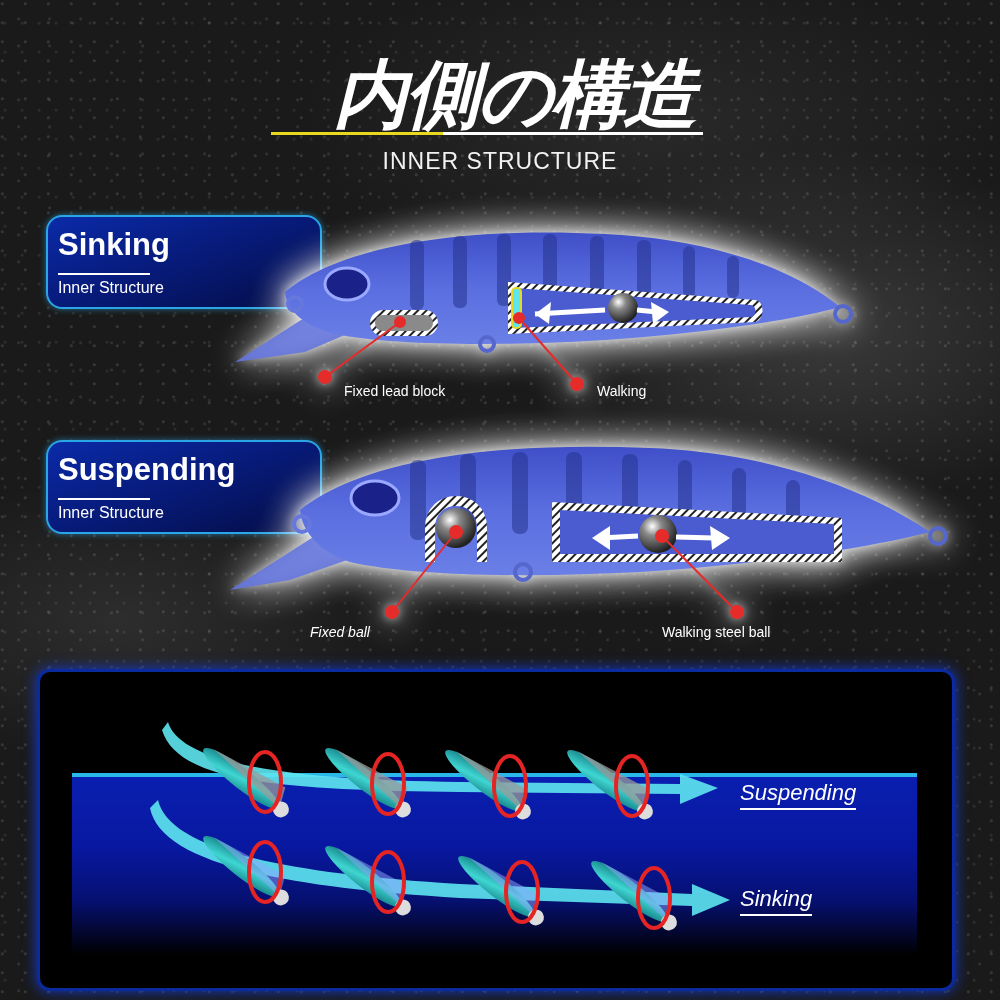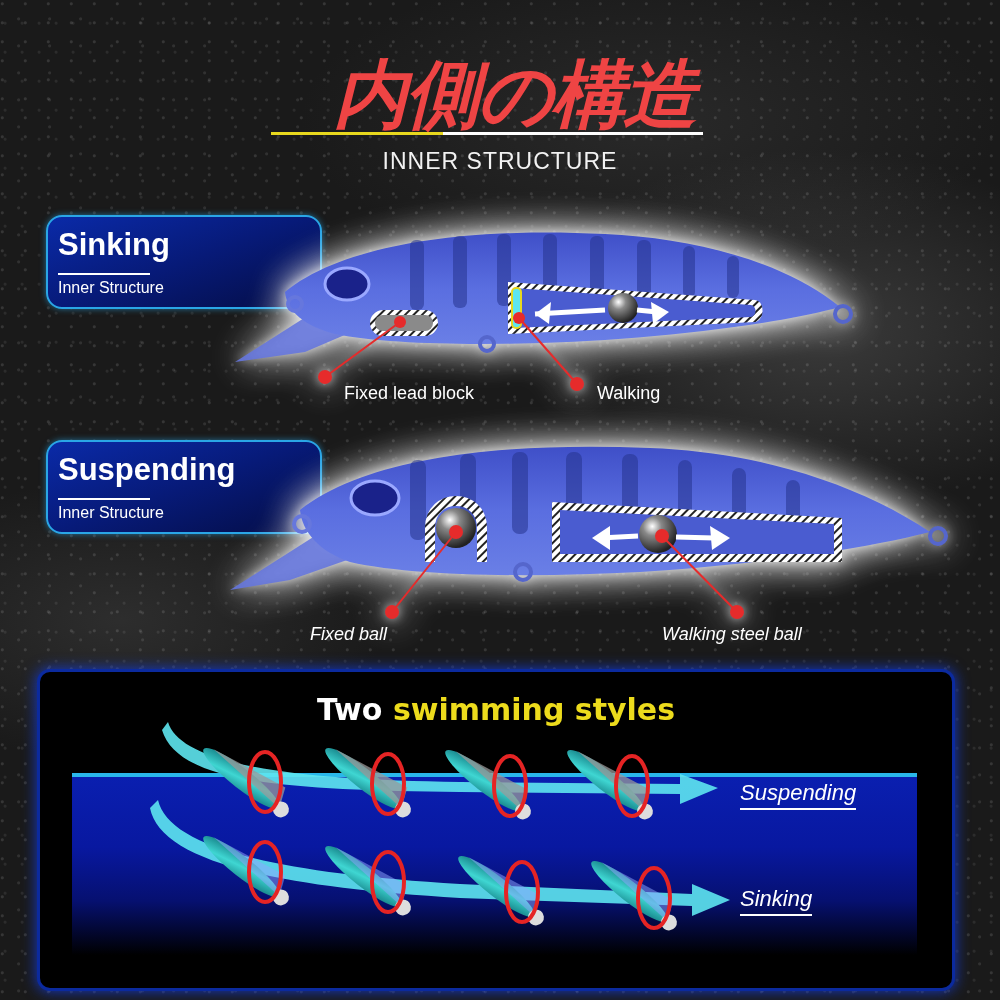--- a/index.html
+++ b/index.html
@@ -22,21 +22,21 @@
       radial-gradient(circle at 30% 80%, rgba(255,255,255,0.08) 0 1px, transparent 2px);
     background-size: 23px 19px, 31px 27px, 17px 29px;
     pointer-events: none;
   }
 
   
   .title-jp {
     position: absolute; left: 0; width: 1000px; top: 46px;
     text-align: center; font-size: 74px; font-weight: 900; font-style: italic;
     font-family: "DejaVu Sans", sans-serif; letter-spacing: -2px;
-    color: #ef4444;
+    color: #ffffff;
     padding-left: 29px;
   }
   .title-rule { position: absolute; top: 132px; left: 271px; width: 432px; height: 3px; background: #fff; }
   .title-rule .accent { position: absolute; left: 0; top: 0; width: 172px; height: 3px; background: #e8d81e; }
   .title-en {
     position: absolute; top: 148px; left: 0; width: 1000px; text-align: center;
     font-size: 23px; letter-spacing: 1px; color: #f2f2f2;
   }
 
   
@@ -47,21 +47,21 @@
     box-shadow: 0 0 6px rgba(42,166,230,0.6);
   }
   .card .card-title { position: absolute; left: 10px; top: 10px; font-size: 31px; font-weight: 700; color: #fff; }
   .card .card-rule { position: absolute; left: 10px; top: 56px; width: 92px; height: 2px; background: #fff; }
   .card .card-sub { position: absolute; left: 10px; top: 62px; font-size: 16px; color: #fff; }
 
   
   .lure { position: absolute; }
   .glow { filter: drop-shadow(0 0 18px rgba(255,255,255,0.75)) drop-shadow(0 0 6px rgba(255,255,255,0.8)); }
 
-  .callout-label { position: absolute; font-size: 18px; color: #fff; }
+  .callout-label { position: absolute; font-size: 14px; color: #fff; }
 
   
   .panel {
     position: absolute; left: 40px; top: 672px; width: 912px; height: 316px;
     border-radius: 10px; overflow: hidden;
     background: #000;
     box-shadow: 0 0 0 3px #0b2a9e, 0 0 14px 4px rgba(20,60,220,0.8);
   }
   .panel .water {
     position: absolute; left: 32px; top: 103px; width: 845px; height: 180px;
@@ -212,29 +212,25 @@
   <path d="M500,98 L480,86 L482,110 Z" fill="#fff"></path>
 
   <line x1="226" y1="92" x2="162" y2="172" stroke="#e62b2b" stroke-width="2"></line>
   <circle cx="226" cy="92" r="7" fill="#e62b2b"></circle>
   <circle cx="162" cy="172" r="7" fill="#e62b2b"></circle>
   <line x1="432" y1="96" x2="507" y2="172" stroke="#e62b2b" stroke-width="2"></line>
   <circle cx="432" cy="96" r="7" fill="#e62b2b"></circle>
   <circle cx="507" cy="172" r="7" fill="#e62b2b"></circle>
 </svg>
 <div class="callout-label" style="left:310px; top:624px;font-style:italic;">Fixed ball</div>
-<div class="callout-label" style="left:662px; top:624px;font-style:italic;">Walking steel ball</div>
+<div class="callout-label" style="left:662px; top:624px;">Walking steel ball</div>
 
 <div class="panel">
   <div class="water"></div>
   <div class="waterline"></div>
-  <div class="panel-title">
-    <span class="w">Two</span>
-    <span class="y">swimming styles</span>
-  </div>
 
   <svg style="position:absolute; left:0; top:0;" width="912" height="316" viewBox="0 0 912 316">
     <defs>
       <linearGradient id="jig" x1="0" y1="0" x2="1" y2="1">
         <stop offset="0" stop-color="#0b6d75"></stop>
         <stop offset="0.5" stop-color="#3fd6d2"></stop>
         <stop offset="1" stop-color="#0b6d75"></stop>
       </linearGradient>
     </defs>
 

